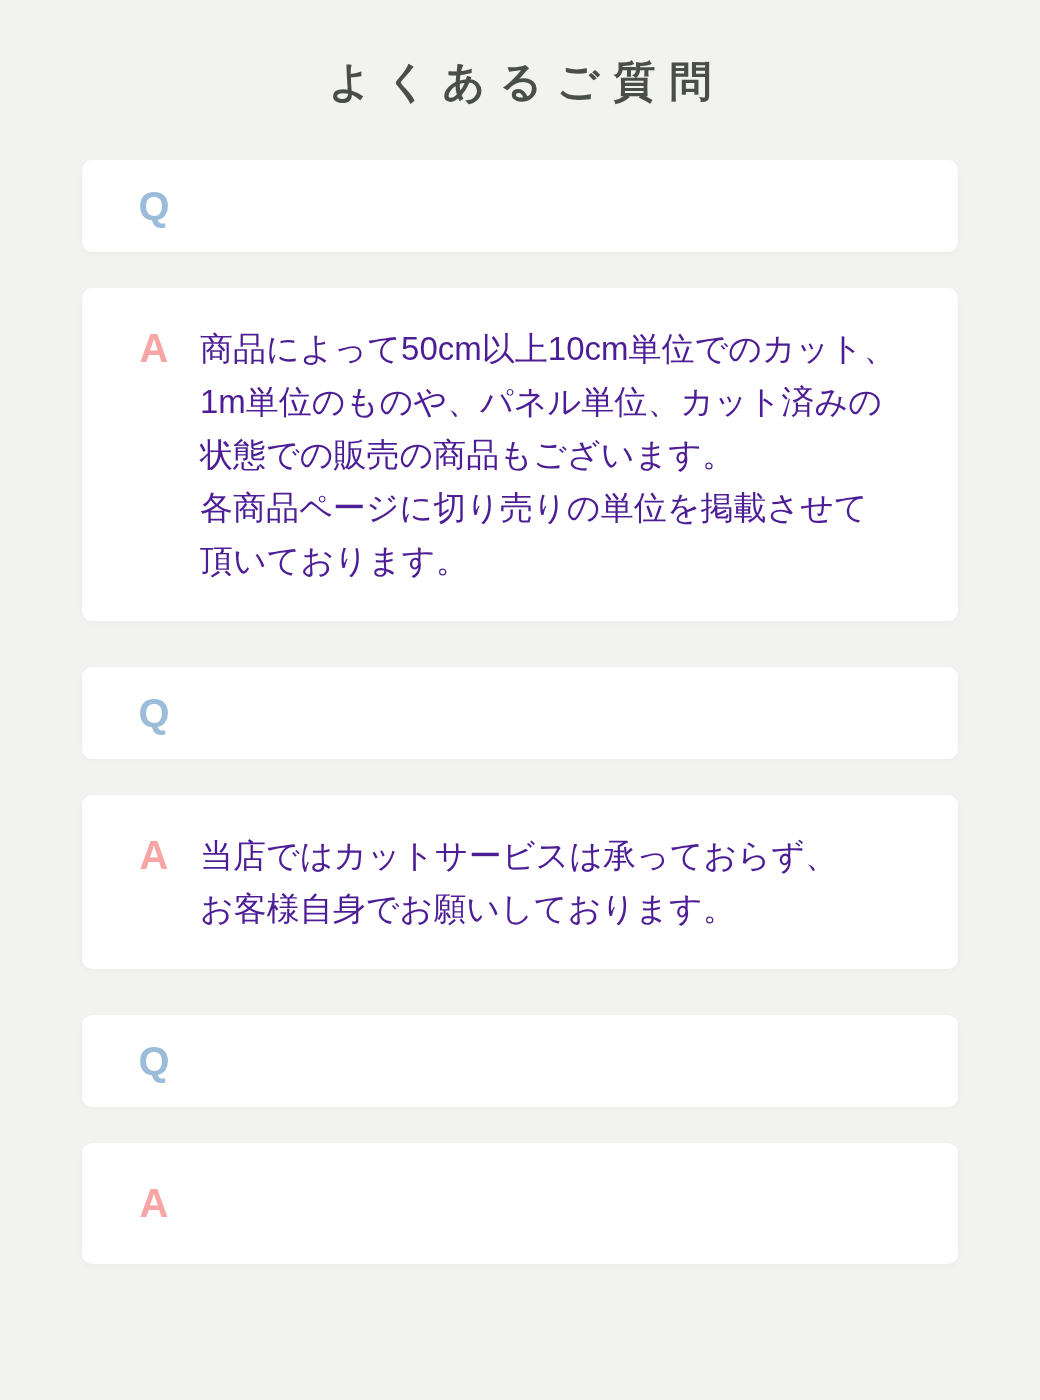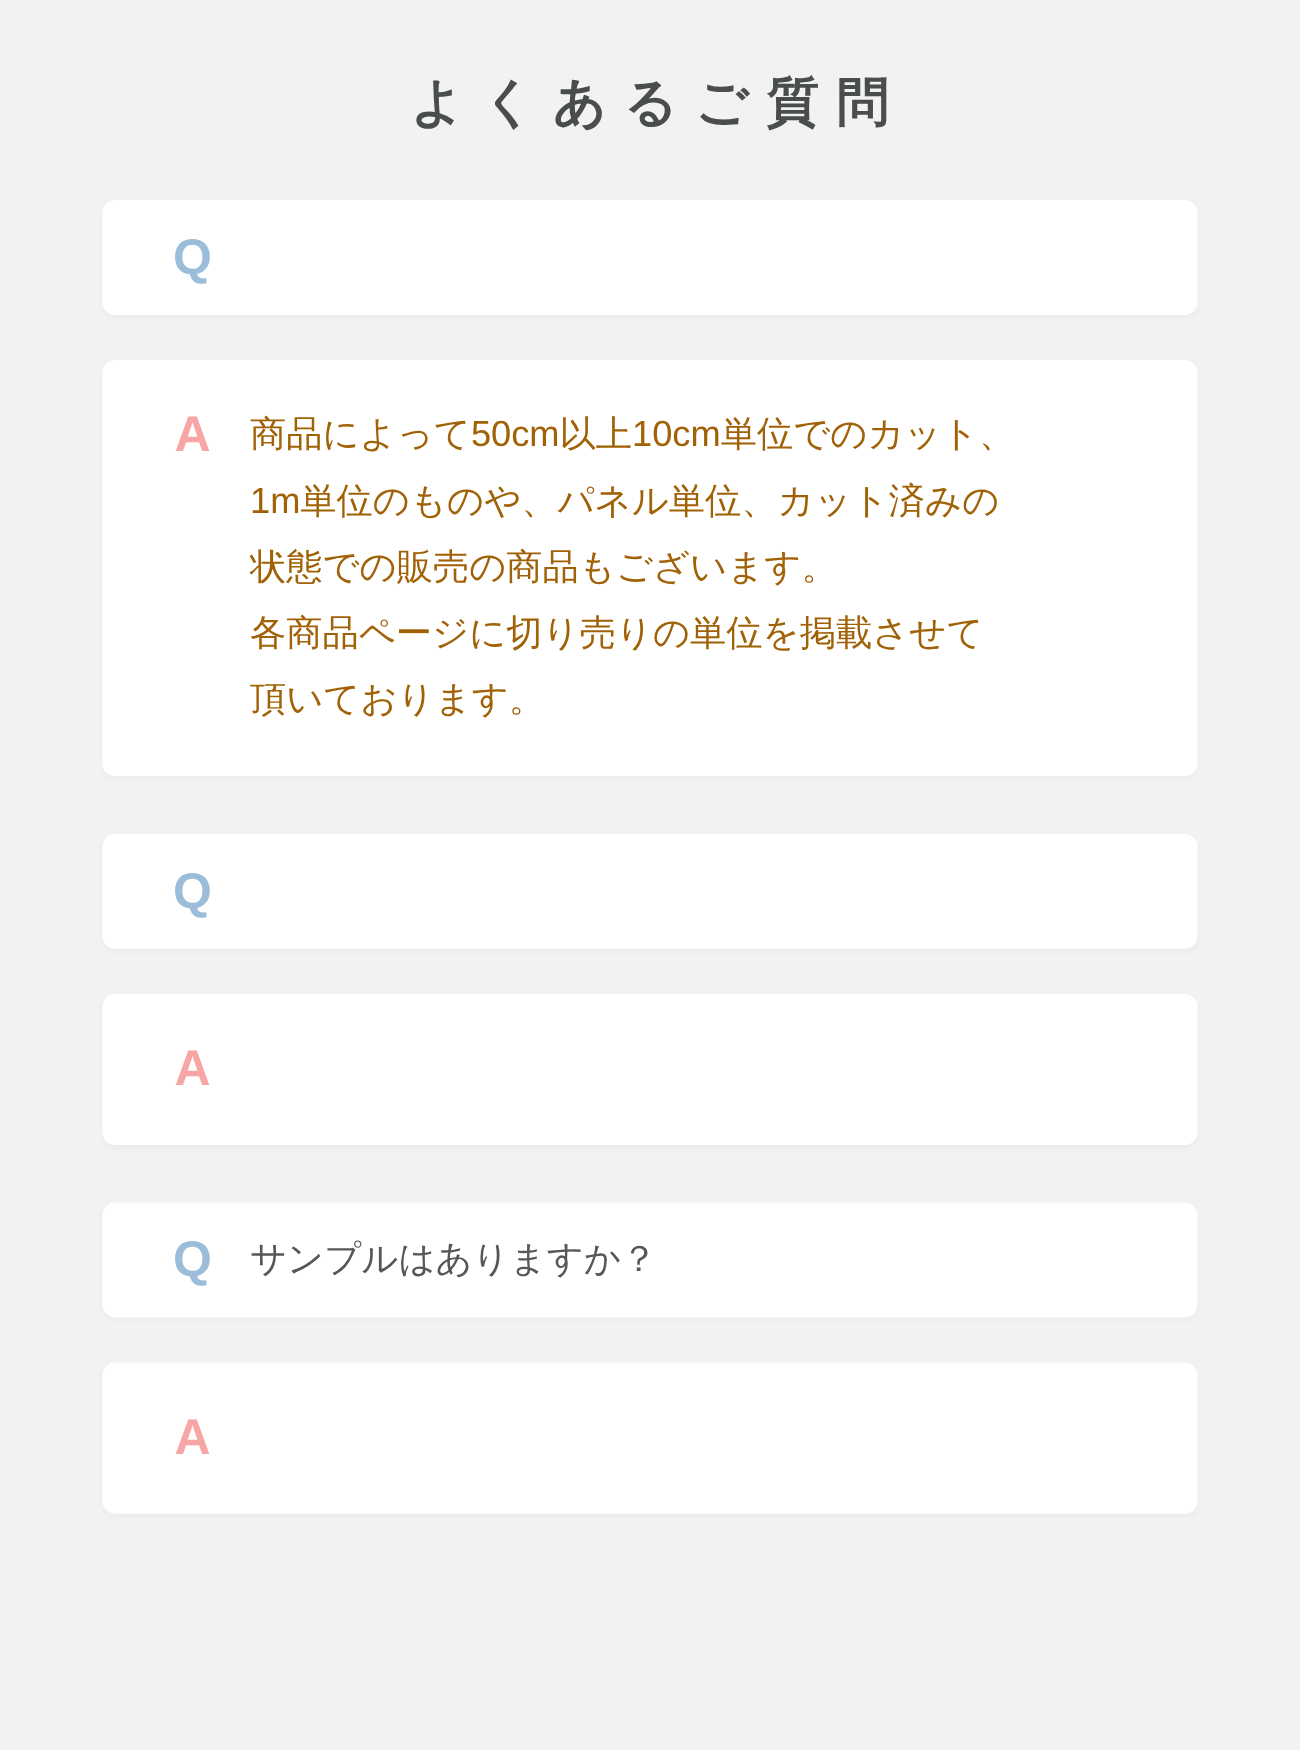--- a/index.html
+++ b/index.html
@@ -59,24 +59,24 @@
 
   .question-text {
     font-size: 29px;
     font-weight: 500;
     line-height: 40px;
     color: #54595５;
     color: #545955;
   }
 
   .answer-text {
-    font-size: 29px;
+    font-size: 33px;
     font-weight: 500;
     line-height: 53px;
-    color: #a16207;
+    color: #4c1d95;
     white-space: pre-line;
   }
 </style>
 </head>
 <body>
 
 <h1 class="page-title">よくあるご質問</h1>
 
 <div class="faq-list">
 
@@ -93,26 +93,27 @@
 頂いております。</span>
     </div>
   </div>
 
   <div>
     <div class="card q-card">
       <span class="badge q-badge">Q</span>
     </div>
     <div class="card a-card">
       <span class="badge a-badge">A</span>
+      <span class="answer-text">当店ではカットサービスは承っておらず、
+お客様自身でお願いしております。</span>
     </div>
   </div>
 
   <div>
     <div class="card q-card">
       <span class="badge q-badge">Q</span>
-      <span class="question-text">サンプルはありますか？</span>
     </div>
     <div class="card a-card">
       <span class="badge a-badge">A</span>
     </div>
   </div>
 
 </div>
 
 </body></html>

